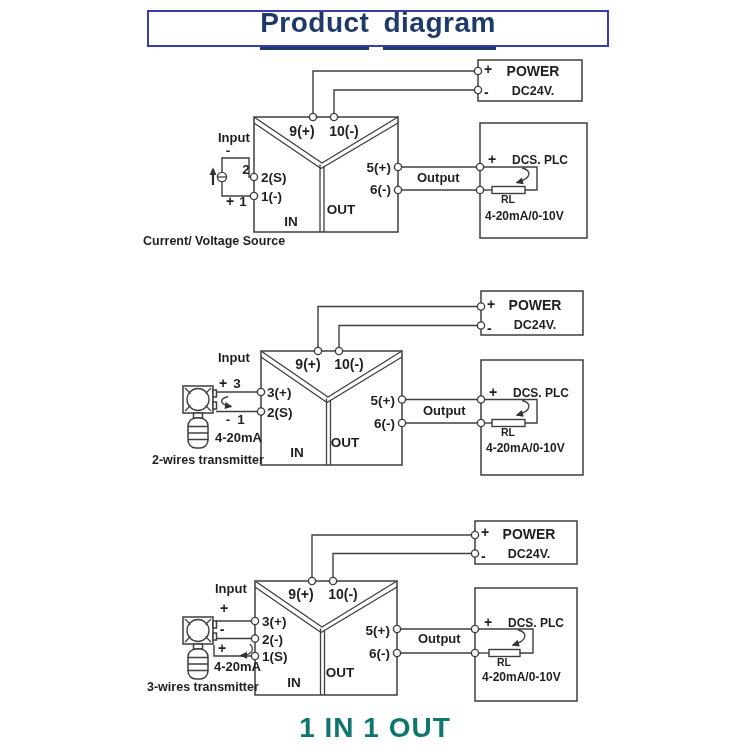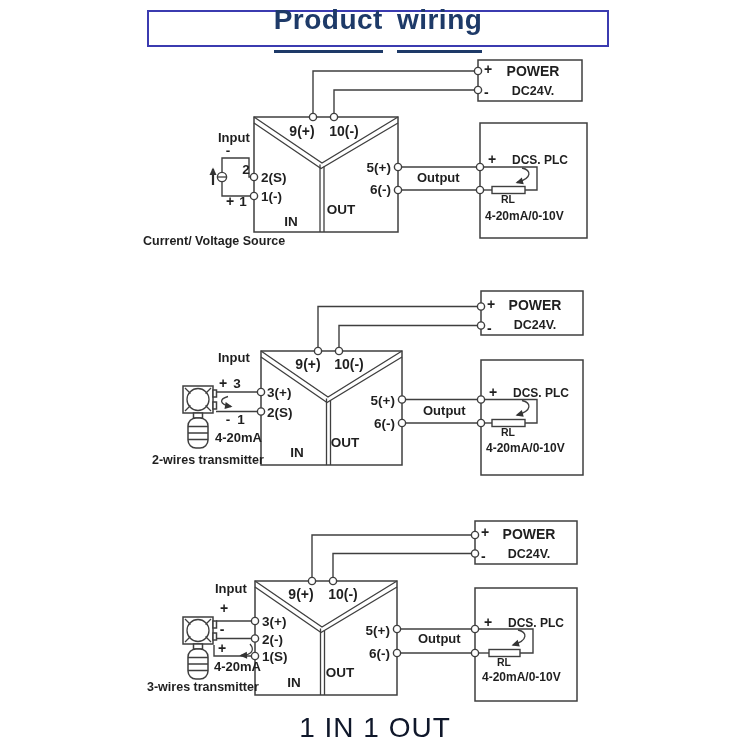--- a/index.html
+++ b/index.html
@@ -1,23 +1,23 @@
 <!DOCTYPE html>
 <html><head>
 <meta charset="utf-8">
 <style>
   html,body{margin:0;padding:0;background:#ffffff;}
   .stage{position:relative;width:750px;height:750px;background:#fff;overflow:hidden;
          font-family:"Liberation Sans",sans-serif;}
   .title-box{position:absolute;left:147px;top:10px;width:458px;height:33px;
              border:2px solid #3b3bb0;display:flex;align-items:center;justify-content:center;
              gap:14px;font-size:28px;font-weight:bold;color:#1e3a68;letter-spacing:.5px;}
-  .title-box .u{border-bottom:3px solid #1e3a68;padding-bottom:14px;}
+  .title-box .u{border-bottom:3px solid #1e3a68;padding-bottom:8px;}
   .footer{position:absolute;left:0;top:712px;width:750px;text-align:center;
-          font-size:28px;font-weight:400;color:#0f172a;letter-spacing:1px;}
+          font-size:28px;font-weight:700;color:#0f766e;letter-spacing:1px;}
   svg{position:absolute;left:0;top:0;}
   svg text{font-family:"Liberation Sans",sans-serif;fill:#1f1f1f;}
   .lbl{font-size:13.5px;font-weight:bold;}
   .top-lbl{font-size:14px;font-weight:bold;}
   .inout{font-size:13.5px;font-weight:bold;}
   .pwr{font-size:14px;font-weight:bold;}
   .pwr-sub{font-size:12.5px;font-weight:bold;}
   .sign{font-size:14px;font-weight:bold;}
   .dcsname{font-size:12px;font-weight:bold;}
   .rl{font-size:10.5px;font-weight:bold;}
@@ -31,21 +31,21 @@
   .term{stroke:#3f3f3f;stroke-width:1.4;fill:#fff;}
   .thin{stroke:#3f3f3f;stroke-width:1.3;fill:none;}
 </style>
 </head>
 <body>
 
 <div class="stage">
 
   <div class="title-box">
     <span class="u">Product</span>
-      <span class="u">wiring</span>
+      <span class="u">diagram</span>
   </div>
 
   <svg width="750" height="750" viewBox="0 0 750 750">
     <defs>
       <marker id="mA" markerUnits="userSpaceOnUse" markerWidth="10" markerHeight="10" refX="7" refY="4.5" orient="auto">
         <path d="M1,1 L8.5,4.5 L1,8 Z" fill="#333"></path>
       </marker>
       <g id="tx">
         <rect x="0" y="0" width="30" height="27" class="box"></rect>
         <rect x="30" y="4" width="3.5" height="7" class="box"></rect>

